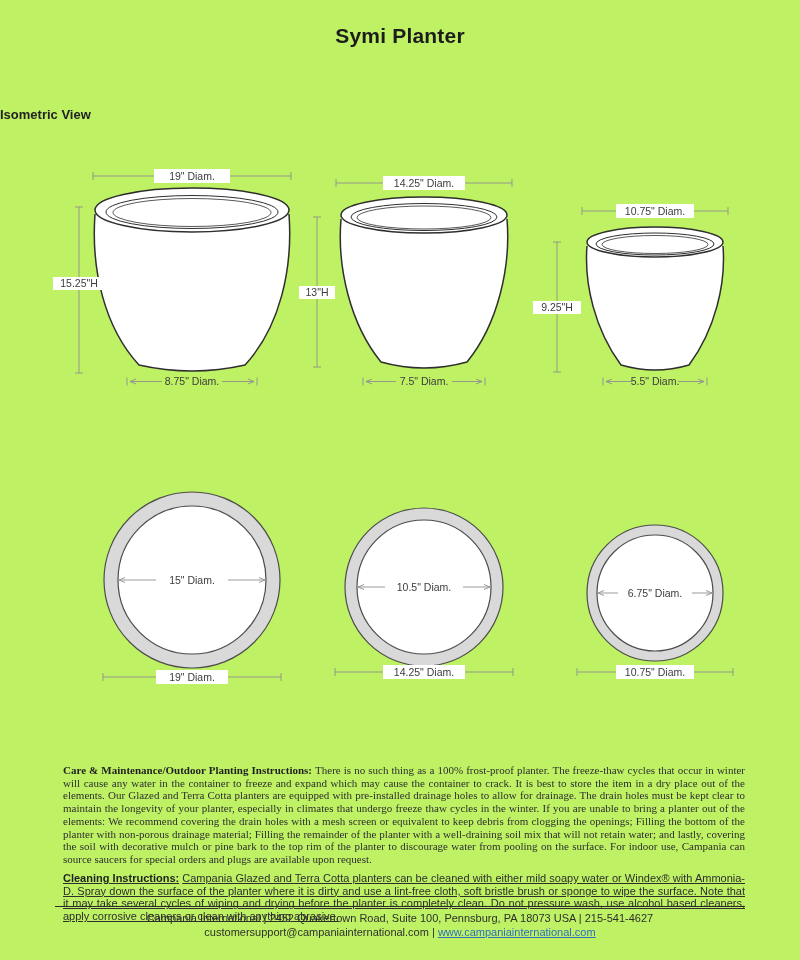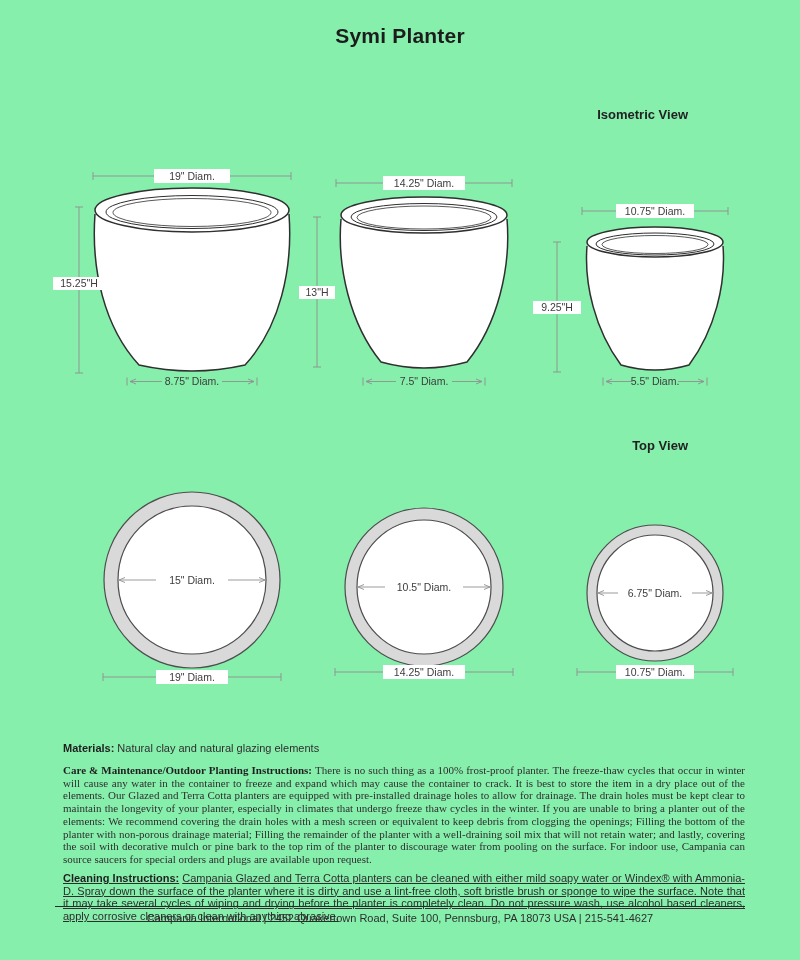--- a/index.html
+++ b/index.html
@@ -1,26 +1,26 @@
 <!DOCTYPE html>
 <html><head>
 <meta charset="utf-8">
 <style>
   html,body { margin:0; padding:0; background:#ffffff; }
   .page {
-    position:relative; width:800px; height:960px; background:#86efac;
+    position:relative; width:800px; height:960px; background:#bef264;
     font-family:"Liberation Sans", sans-serif; color:#2e2e2e; overflow:hidden;
   }
   .doc-title {
     position:absolute; top:24px; left:0; width:800px; text-align:center;
     font-size:21px; font-weight:bold; color:#1c1c1c; letter-spacing:0.2px;
   }
   .section-title {
-    position:absolute; left:0; width:644px; text-align:right;
-    font-size:13px; font-weight:bold; color:#222222;margin-left:44px;
+    position:absolute; left:0; width:644px; text-align:left;
+    font-size:13px; font-weight:bold; color:#222222;
   }
   .iso-title { top:107px; }
   .top-title { top:438px; }
   svg.draw { position:absolute; left:0; width:800px; }
   #iso-svg { top:164px; height:255px; }
   #topview-svg { top:462px; height:250px; }
   svg text {
     font-family:"Liberation Sans", sans-serif; font-size:10.5px; fill:#3c3c3c;
   }
   .textblock {
@@ -140,21 +140,20 @@
         <line x1="606" y1="217.5" x2="632" y2="217.5"></line>
         <path d="M 612 215 L 606 217.5 L 612 220"></path>
         <line x1="678" y1="217.5" x2="704" y2="217.5"></line>
         <path d="M 698 215 L 704 217.5 L 698 220"></path>
         <line x1="707" y1="213.5" x2="707" y2="221.5"></line>
       </g>
       <text x="655" y="221" text-anchor="middle">5.5" Diam.</text>
     </g>
   </svg>
 
-  <div class="section-title top-title">Top View</div>
 
   <svg id="topview-svg" class="draw" viewBox="0 0 800 250">
 
     <g>
       <circle cx="192" cy="118" r="88" fill="#d9d9d9" stroke="#4d4d4d" stroke-width="1.2"></circle>
       <circle cx="192" cy="118" r="74" fill="#ffffff" stroke="#4d4d4d" stroke-width="1.2"></circle>
       <g stroke="#909090" stroke-width="0.9" fill="none">
         <line x1="119" y1="118" x2="265" y2="118"></line>
         <path d="M 125 115.5 L 119 118 L 125 120.5"></path>
         <path d="M 259 115.5 L 265 118 L 259 120.5"></path>
@@ -202,24 +201,27 @@
       <g stroke="#909090" stroke-width="0.9">
         <line x1="577" y1="210" x2="733" y2="210"></line>
         <line x1="577" y1="206" x2="577" y2="214"></line>
         <line x1="733" y1="206" x2="733" y2="214"></line>
       </g>
       <rect x="616" y="203" width="78" height="14" fill="#ffffff"></rect>
       <text x="655" y="213.5" text-anchor="middle">10.75" Diam.</text>
     </g>
   </svg>
 
-  <p class="textblock" id="materials-p"><strong>Materials:</strong><span>Natural clay and natural glazing elements</span></p>
 
   <p class="textblock" id="care-p"><strong>Care &amp; Maintenance/Outdoor Planting Instructions:</strong><span>There is no such thing as a 100% frost-proof planter. The freeze-thaw cycles that occur in winter will cause any water in the container to freeze and expand which may cause the container to crack. It is best to store the item in a dry place out of the elements. Our Glazed and Terra Cotta planters are equipped with pre-installed drainage holes to allow for drainage. The drain holes must be kept clear to maintain the longevity of your planter, especially in climates that undergo freeze thaw cycles in the winter. If you are unable to bring a planter out of the elements: We recommend covering the drain holes with a mesh screen or equivalent to keep debris from clogging the openings; Filling the bottom of the planter with non-porous drainage material; Filling the remainder of the planter with a well-draining soil mix that will not retain water; and lastly, covering the soil with decorative mulch or pine bark to the top rim of the planter to discourage water from pooling on the surface. For indoor use, Campania can source saucers for special orders and plugs are available upon request.</span></p>
 
   <p class="textblock" id="cleaning-p"><strong>Cleaning Instructions:</strong><span>Campania Glazed and Terra Cotta planters can be cleaned with either mild soapy water or Windex® with Ammonia-D. Spray down the surface of the planter where it is dirty and use a lint-free cloth, soft bristle brush or sponge to wipe the surface. Note that it may take several cycles of wiping and drying before the planter is completely clean. Do not pressure wash, use alcohol based cleaners, apply corrosive cleaners or clean with anything abrasive.</span></p>
 
   <div class="footer-rule"></div>
   <div class="footer-text">
     <div>Campania International | 2452 Quakertown Road, Suite 100, Pennsburg, PA 18073 USA | 215-541-4627</div>
+    <div><span>customersupport@campaniainternational.com</span>
+      <span>|</span>
+      <a class="footer-link">www.campaniainternational.com</a>
+    </div>
   </div>
 
 </div>
 
 </body></html>

